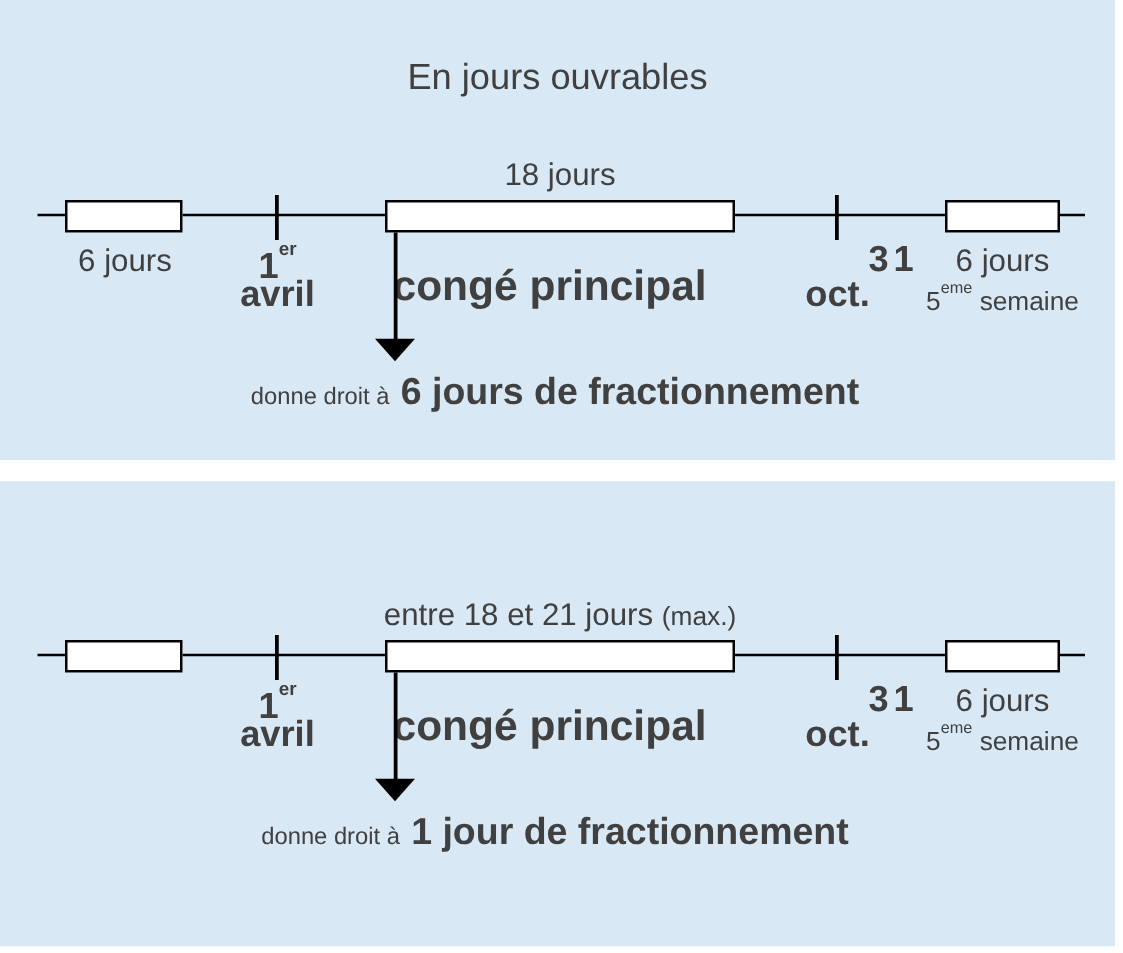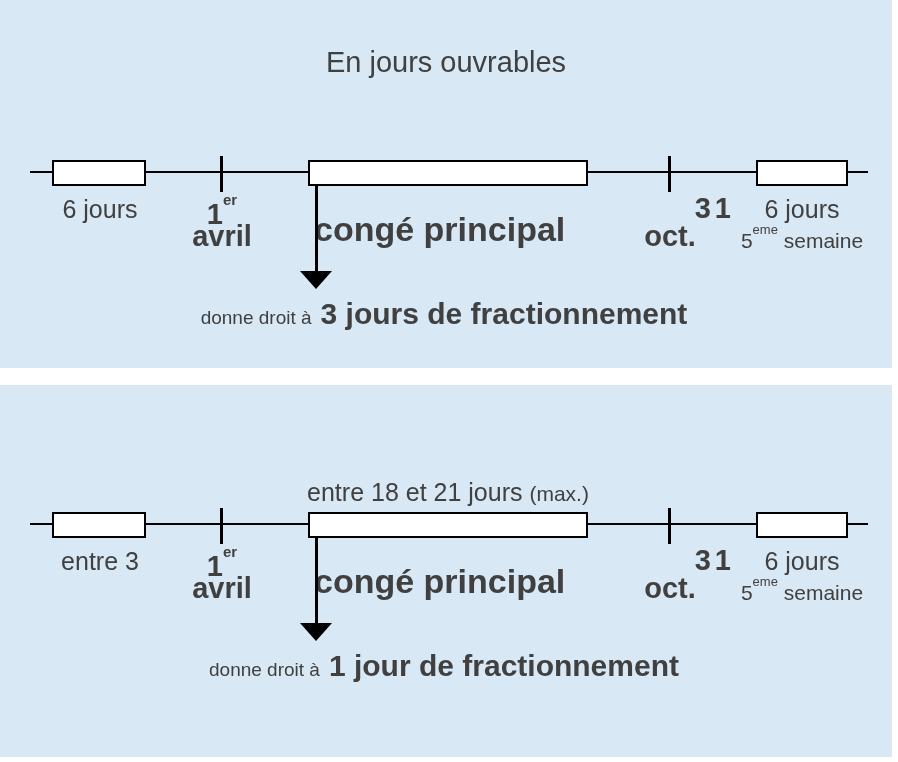--- a/index.html
+++ b/index.html
@@ -128,20 +128,21 @@
   .result-bold { font-size: 30px; font-weight: 700; margin-left: 9px; }
 </style>
 </head>
 <body>
 
 <div class="page">
 
   <div class="panel" id="panel1">
     <div class="title">En jours ouvrables</div>
 
+    <div class="duration-label"><span>18 jours</span></div>
 
     <div class="tl-line"></div>
     <div class="tick start"></div>
     <div class="tick end"></div>
 
     <div class="tbox small-left"></div>
     <div class="tbox main"></div>
     <div class="tbox small-right"></div>
 
     <div class="lbl left-col row1">6 jours</div>
@@ -153,36 +154,35 @@
 
     <div class="lbl date-col end date-row1 day-spaced">31</div>
     <div class="lbl date-col end date-row2">oct.</div>
 
     <div class="lbl right-col row1">6 jours</div>
     <div class="lbl right-col row2"><span>5</span><sup class="tiny">eme</sup><span> semaine</span></div>
 
     <div class="arrow-stem"></div>
     <div class="arrow-head"></div>
 
-    <div class="result"><span class="result-prefix">donne droit à</span><span class="result-bold">3 jours de fractionnement</span></div>
+    <div class="result"><span class="result-prefix">donne droit à</span><span class="result-bold">6 jours de fractionnement</span></div>
   </div>
 
   <div class="panel" id="panel2">
 
     <div class="duration-label"><span>entre 18 et 21 jours </span><span class="duration-note">(max.)</span></div>
 
     <div class="tl-line"></div>
     <div class="tick start"></div>
     <div class="tick end"></div>
 
     <div class="tbox small-left"></div>
     <div class="tbox main"></div>
     <div class="tbox small-right"></div>
 
-    <div class="lbl left-col row1">entre 3</div>
 
     <div class="lbl date-col start date-row1"><span>1</span><sup class="small">er</sup></div>
     <div class="lbl date-col start date-row2">avril</div>
 
     <div class="main-label">congé principal</div>
 
     <div class="lbl date-col end date-row1 day-spaced">31</div>
     <div class="lbl date-col end date-row2">oct.</div>
 
     <div class="lbl right-col row1">6 jours</div>

